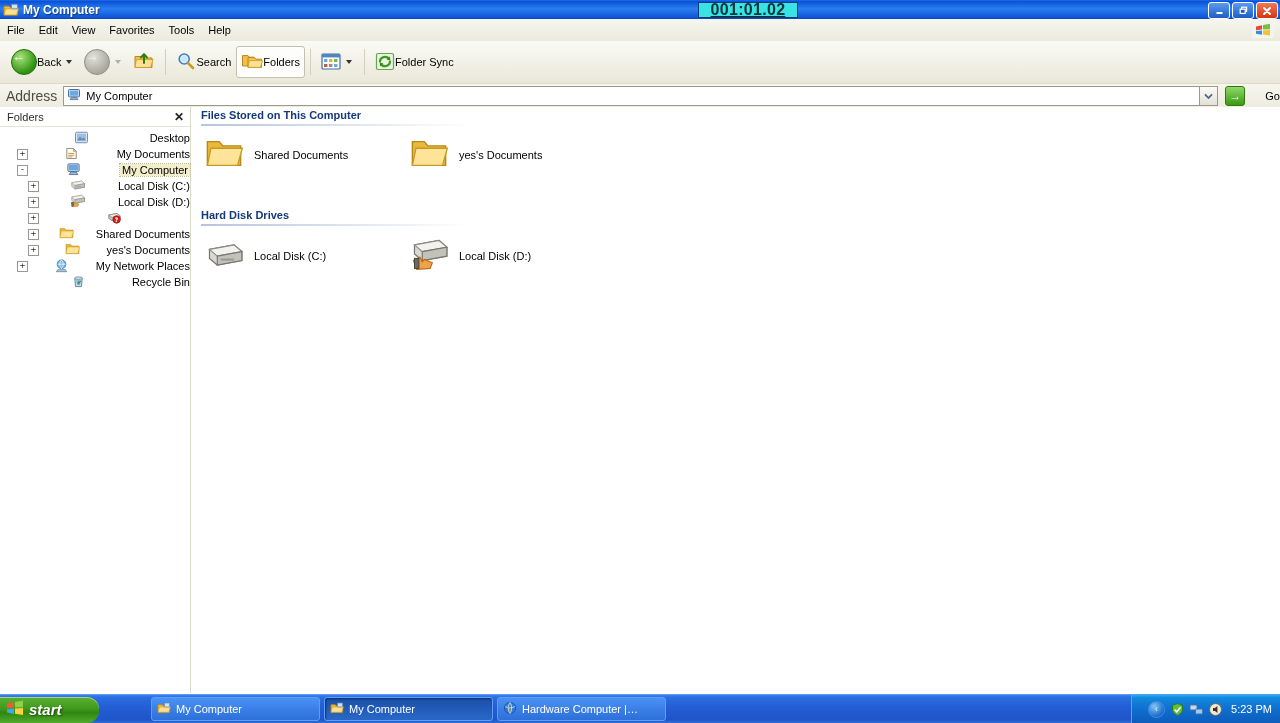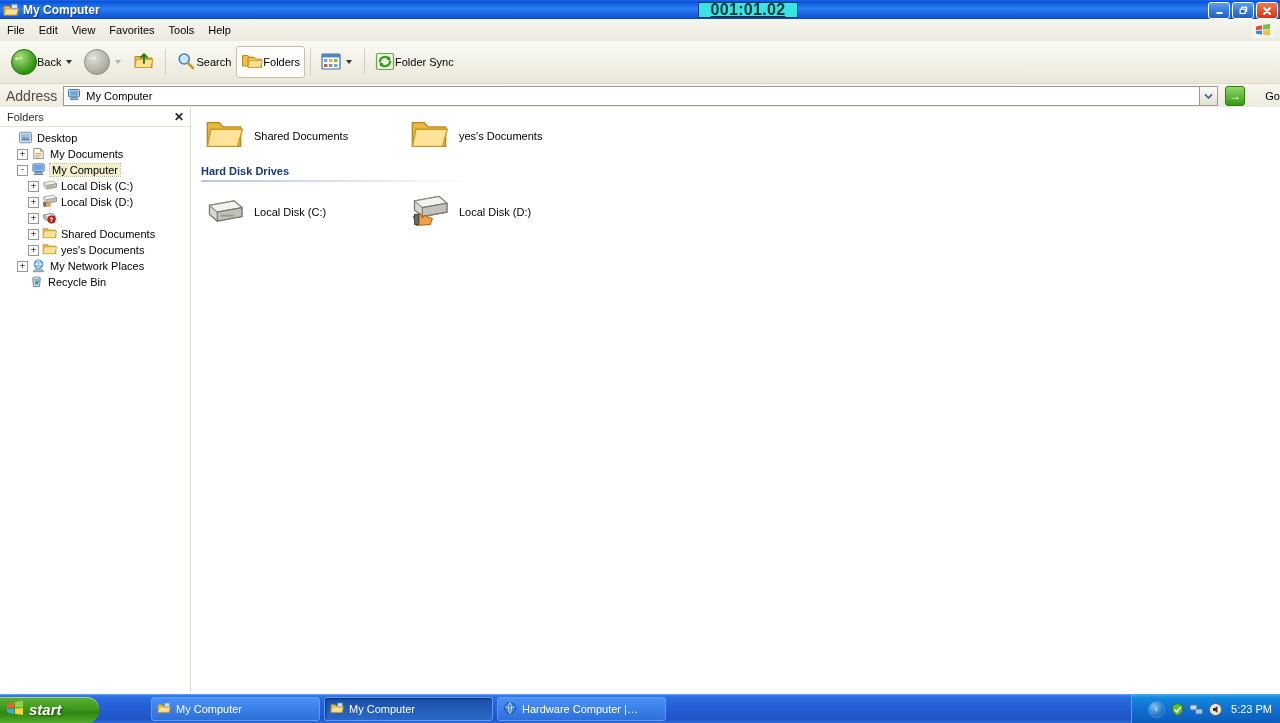--- a/index.html
+++ b/index.html
@@ -115,21 +115,21 @@
   }
   .folderhdr {
     height: 19px; display:flex; align-items:center; justify-content: space-between;
     padding: 0 6px 0 7px; border-bottom: 1px solid #e4e3d4;
     background: #ffffff;
   }
   .folderhdr-title { font-size: 11px; color: #2b2b2b; }
   .folderclose { font-size: 12px; color: #222; font-weight: bold; cursor: default; line-height: 1; }
 
   .tree { padding-top: 3px; }
-  .trow { display: flex; align-items: center; height: 16px; font-size: 11px; color: #000; white-space: nowrap; }
+  .trow { display: flex; align-items: center; height: 16px; font-size: 11px; color: #000; white-space: nowrap; justify-content: space-between; }
   .trow .lbl { margin-left: 4px; }
   .trow.sel .lbl { background: #f3eecb; outline: 1px dotted #c0bc96; padding: 0 2px; }
   .expander {
     width: 9px; height: 9px; border: 1px solid #9a9a94; background: #fff;
     font-size: 9px; line-height: 7px; text-align: center; color: #333;
     flex: none; font-family: "DejaVu Sans Mono", monospace;
   }
   .expslot { width: 9px; height: 9px; flex: none; }
 
   
@@ -456,37 +456,41 @@
       <ellipse cx="8" cy="4.4" rx="4" ry="1.3" fill="#e4eef6" stroke="#5f7f9f" stroke-width=".9"></ellipse>
       <path d="M6.4 6.6 L6.8 11.6 M8 6.6 L8 11.6 M9.6 6.6 L9.2 11.6" stroke="#4f8fbf" stroke-width=".9" fill="none"></path>
       <path d="M7 8.6 L8.4 9.8 L10.4 7.4" fill="none" stroke="#2f9a2f" stroke-width="1.2"></path>
     </svg></span>
           <span class="lbl">Recycle Bin</span>
         </div>
       </div>
   </div>
 
   <div class="content" id="content">
+      <div class="grouphdr">
+        <div class="gtitle">Files Stored on This Computer</div>
+        <div class="grule"></div>
+      </div>
       <div class="tiles">
         <div class="tile">
           <span class="ico" style="width: 42px; text-align: center;"><svg width="38" height="31" viewBox="0 0 32 26">
       <path d="M2 3 L12 3 L15 6.6 L30 6.6 L30 23 L2 23 Z" fill="#e8b93c" stroke="#b8881a" stroke-width="1.2"></path>
       <path d="M5 8.6 L31.4 8.6 L27.4 23 L2 23 Z" fill="#ffe398" stroke="#c89a20" stroke-width="1.1"></path>
     </svg></span>
           <span class="tilelabel">Shared Documents</span>
         </div>
         <div class="tile">
           <span class="ico" style="width: 42px; text-align: center;"><svg width="38" height="31" viewBox="0 0 32 26">
       <path d="M2 3 L12 3 L15 6.6 L30 6.6 L30 23 L2 23 Z" fill="#e8b93c" stroke="#b8881a" stroke-width="1.2"></path>
       <path d="M5 8.6 L31.4 8.6 L27.4 23 L2 23 Z" fill="#ffe398" stroke="#c89a20" stroke-width="1.1"></path>
     </svg></span>
           <span class="tilelabel">yes's Documents</span>
         </div>
       </div>
-      <div class="grouphdr" style="margin-top: 11px;">
+      <div class="grouphdr" style="margin-top: 36px;">
         <div class="gtitle">Hard Disk Drives</div>
         <div class="grule"></div>
       </div>
       <div class="tiles">
         <div class="tile">
           <span class="ico" style="width: 42px; text-align: center;"><svg width="38" height="30" viewBox="0 0 34 26">
       <path d="M4 8 L26 4 L33 10 L33 18 L11 22 L4 16 Z" fill="#d9d9d4" stroke="#76766e" stroke-width="1.1"></path>
       <path d="M4 8 L26 4 L33 10 L11 14 Z" fill="#f2f2ee" stroke="#8a8a80" stroke-width="1"></path>
       <path d="M11 14 L33 10 L33 18 L11 22 Z" fill="#c2c2bb" stroke="#76766e" stroke-width="1"></path>
       <rect x="14" y="16.2" width="12" height="1.8" fill="#9a9a92"></rect>

